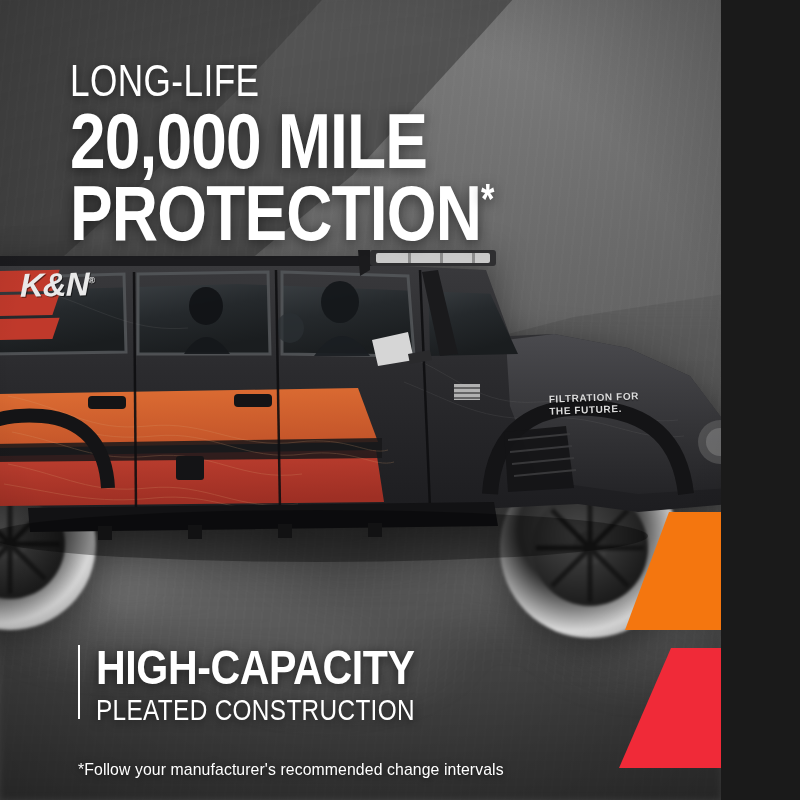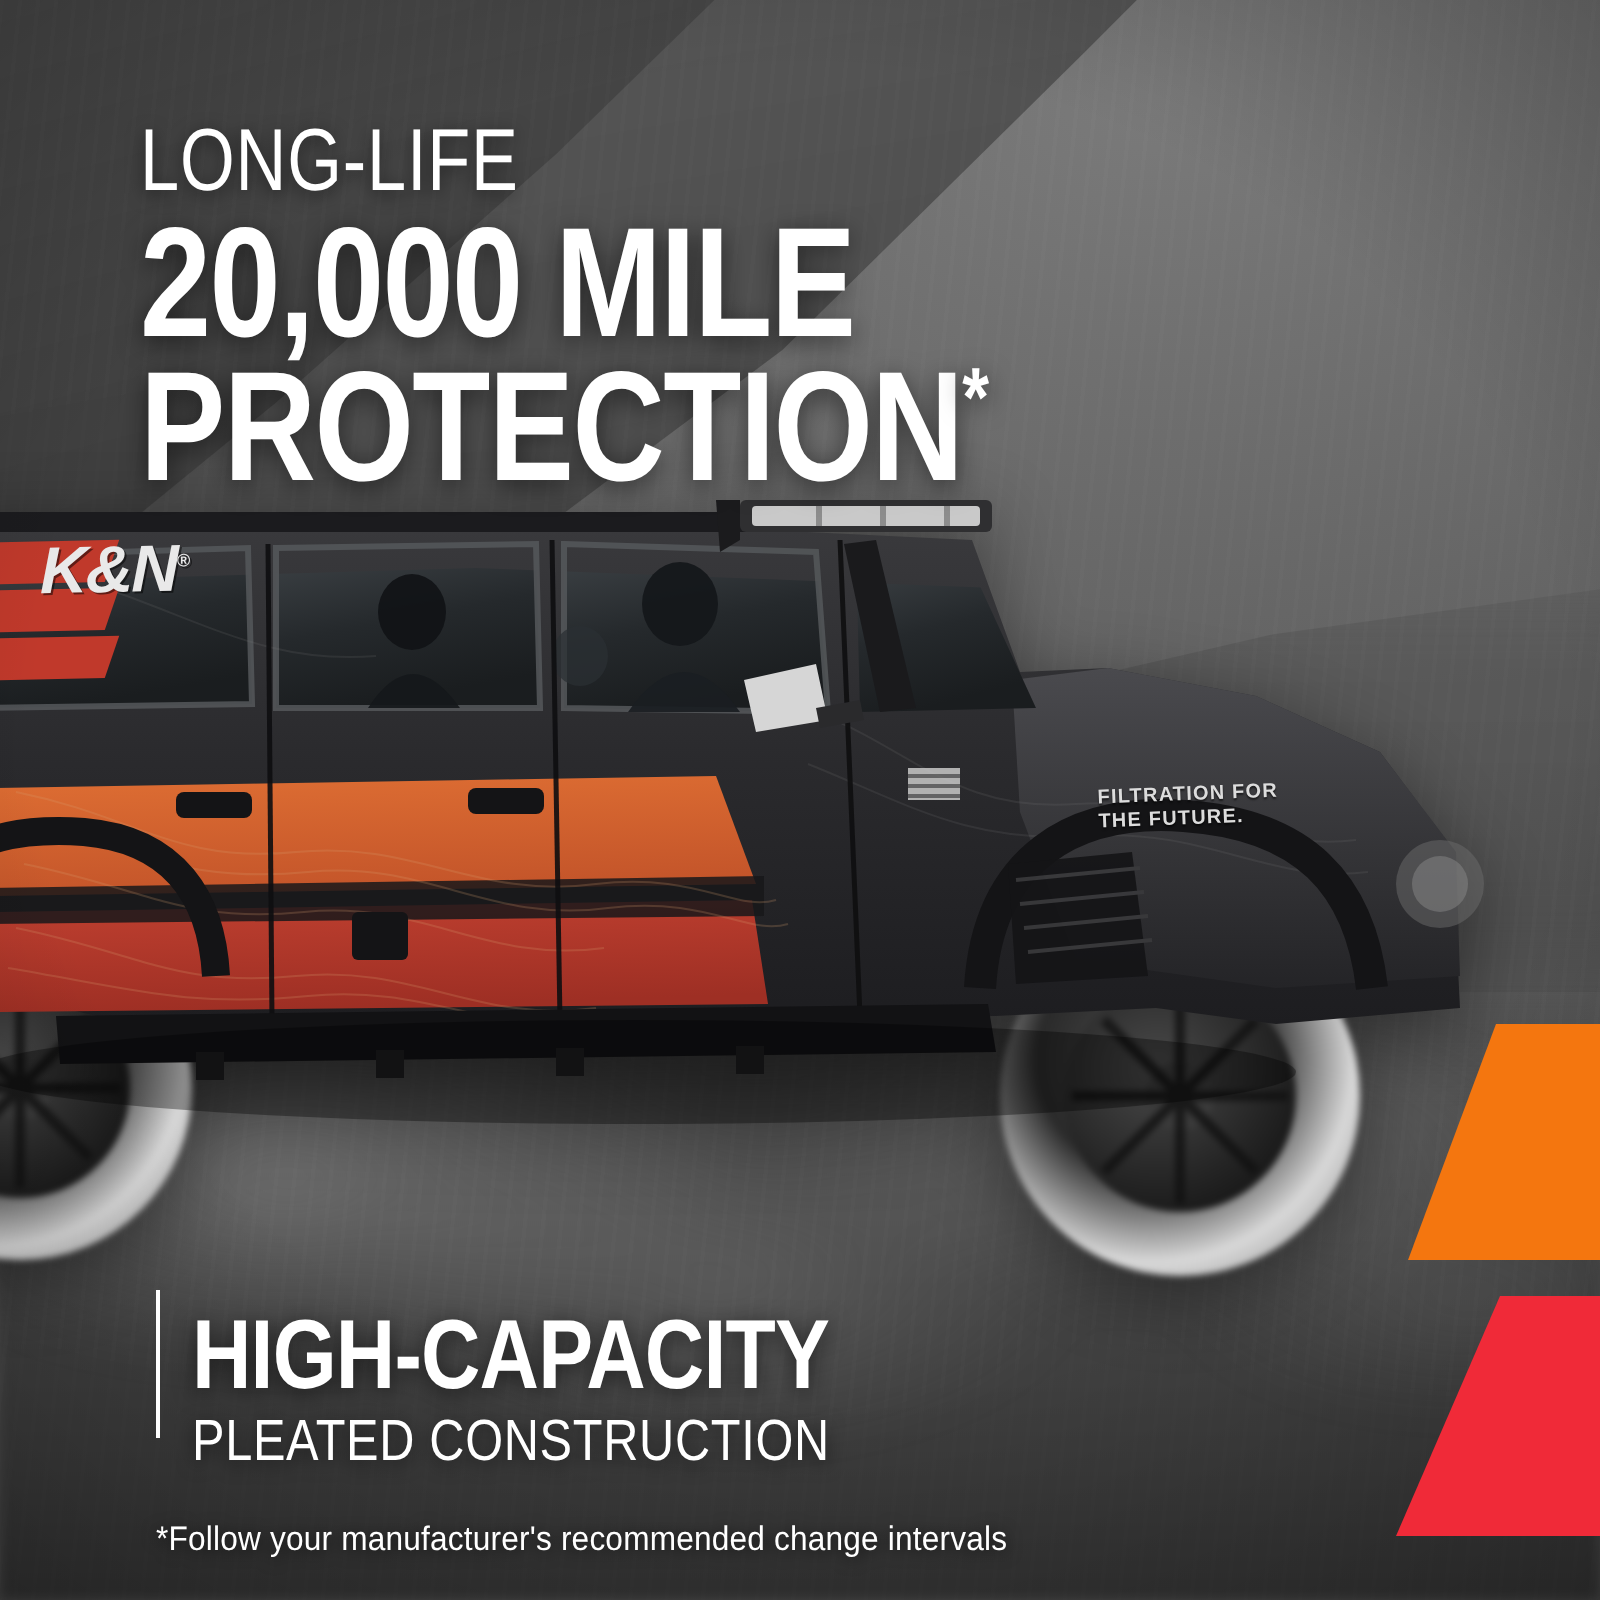--- a/index.html
+++ b/index.html
@@ -3,21 +3,21 @@
 <meta charset="utf-8">
 <title>K&amp;N Long-Life Protection</title>
 <style>
   html, body {
     margin: 0;
     padding: 0;
     background: #1a1a1a;
   }
   #ad-canvas {
     position: relative;
-    width: 800px;
+    width: 721px;
     height: 800px;
     overflow: hidden;
     font-family: "Liberation Sans", "DejaVu Sans", sans-serif;
     background: #737373;
     text-decoration: underline;
     -webkit-font-smoothing: antialiased;
   }
 
   
   .bg-sky {
@@ -203,21 +203,21 @@
     display: flex;
     align-items: stretch;
   }
   .lower-rule {
     width: 2px;
     background: #ffffff;
     margin-right: 16px;
     flex: 0 0 2px;
     height: 74px;
   }
-  .lower-text { padding-top: 0; margin-top: 11px; }
+  .lower-text { padding-top: 0; }
   .lower-title {
     color: #ffffff;
     font-family: "Liberation Sans", sans-serif;
     font-weight: 700;
     font-size: 49px;
     line-height: 45px;
     letter-spacing: -.5px;
     transform: scaleX(.84);
     transform-origin: left center;
     text-shadow: 0 2px 12px rgba(0,0,0,.6);

